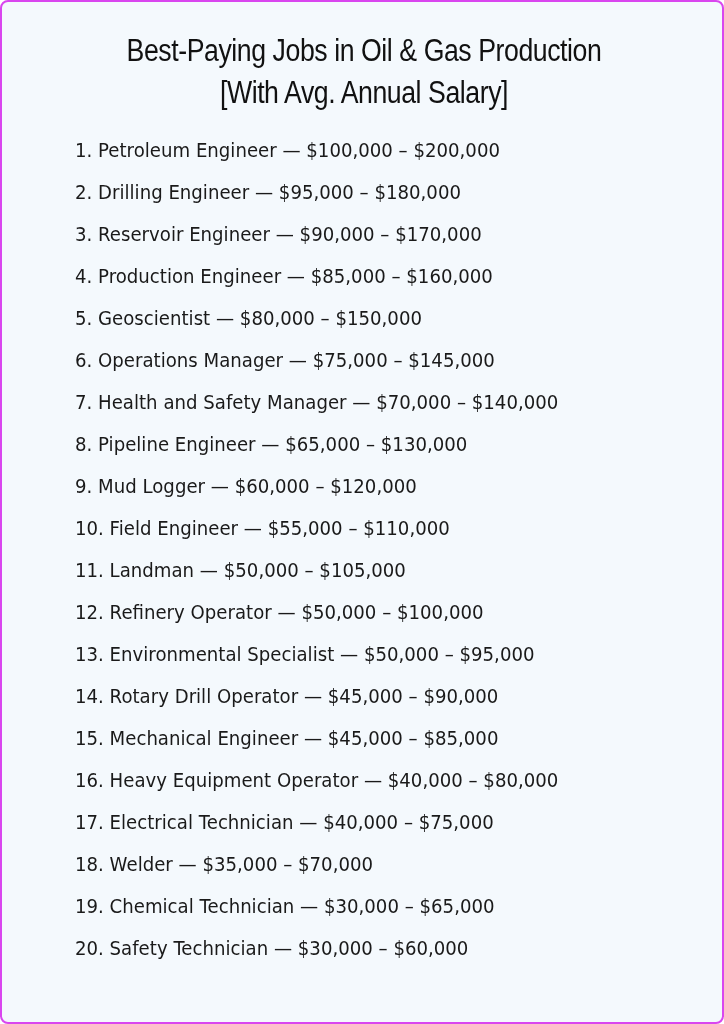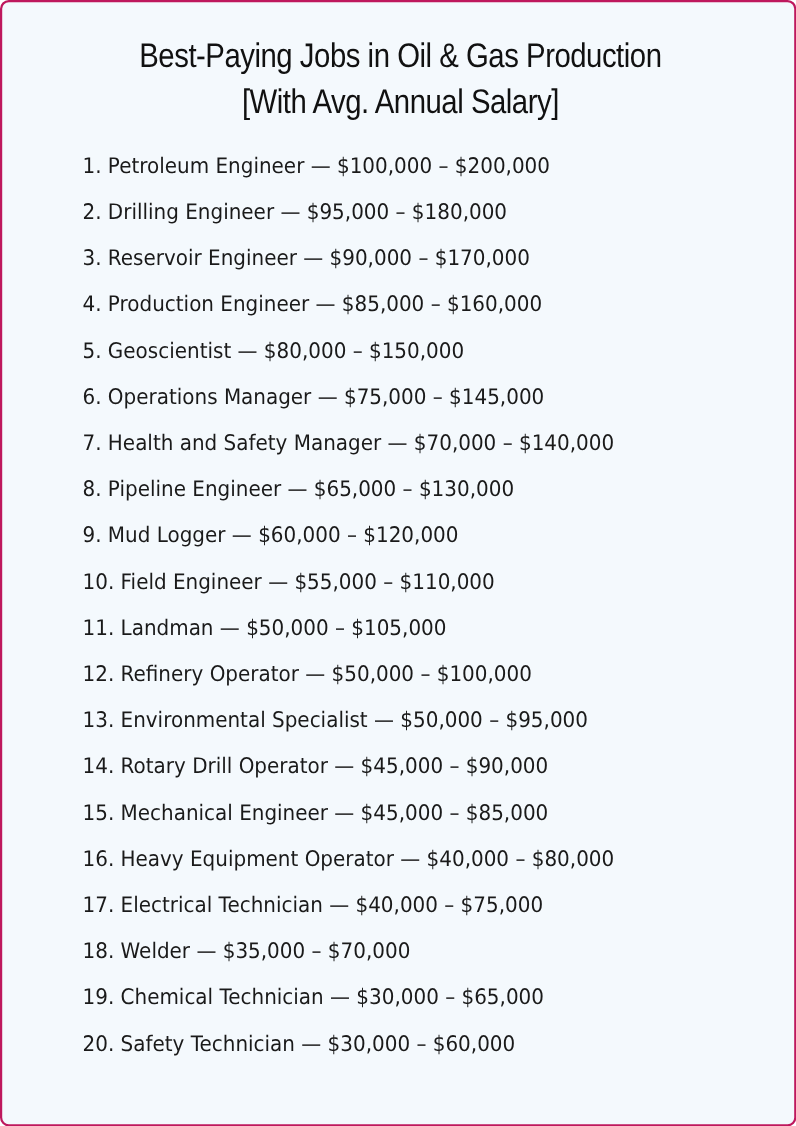--- a/index.html
+++ b/index.html
@@ -5,21 +5,21 @@
   html, body { margin: 0; padding: 0; }
   body {
     width: 724px; height: 1024px;
     background: #ffffff;
     overflow: hidden;
   }
   .card {
     position: absolute;
     left: 0; top: 0;
     width: 720px; height: 1020px;
-    border: 2px solid #be185d;
+    border: 2px solid #d946ef;
     border-radius: 8px;
     background: #f4f9fd;
   }
   .title {
     position: absolute;
     left: 0; width: 724px;
     top: 28px;
     text-align: center;
     font-family: "Liberation Sans", sans-serif;
     font-size: 31px;

